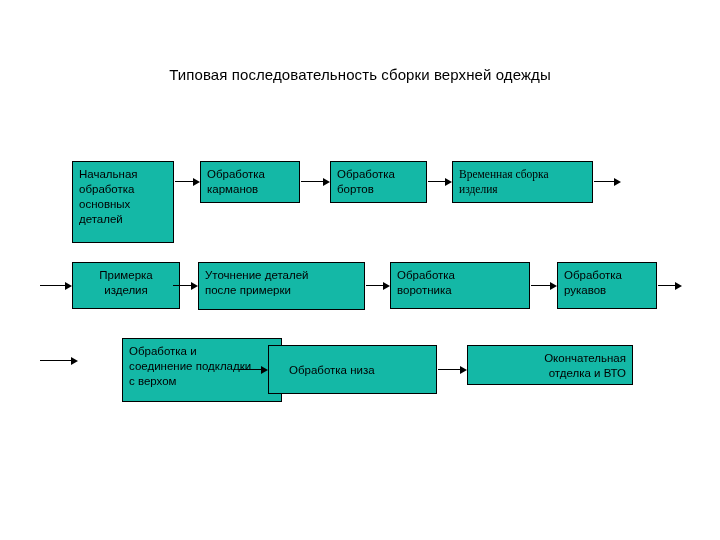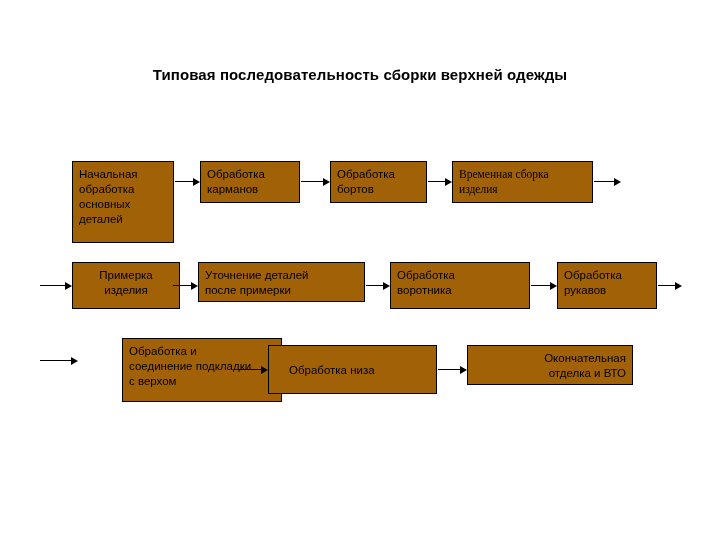--- a/index.html
+++ b/index.html
@@ -18,29 +18,29 @@
     width: 720px;
     height: 540px;
   }
   .title {
     position: absolute;
     left: 0;
     top: 66px;
     width: 720px;
     text-align: center;
     font-size: 15px;
-    font-weight: bold;
+    font-weight: normal;
     color: #000000;
     letter-spacing: 0.1px;
   }
   .node {
     position: absolute;
     box-sizing: border-box;
     border: 1.4px solid #000000;
-    background: #a16207;
+    background: #14b8a6;
     color: #000000;
     font-size: 11.5px;
     line-height: 15px;
     padding: 5px 6px 4px 6px;
     white-space: pre-line;
   }
   .node.vcenter {
     display: flex;
     align-items: center;
     padding-left: 20px;
@@ -78,21 +78,21 @@
  основных
 деталей</div>
       <div class="node" style="left: 200px; top: 161px; width: 100px; height: 42px;">Обработка
  карманов</div>
       <div class="node" style="left: 330px; top: 161px; width: 97px; height: 42px;">Обработка
 бортов</div>
       <div class="node" style="left: 452px; top: 161px; width: 141px; height: 42px; font-family: Liberation Serif, serif;">Временная сборка
 изделия</div>
       <div class="node" style="left: 72px; top: 262px; width: 108px; height: 47px; text-align: center;">Примерка
  изделия</div>
-      <div class="node" style="left: 198px; top: 262px; width: 167px; height: 40px;">Уточнение деталей
+      <div class="node" style="left: 198px; top: 262px; width: 167px; height: 48px;">Уточнение деталей
 после примерки</div>
       <div class="node" style="left: 390px; top: 262px; width: 140px; height: 47px;">Обработка
  воротника</div>
       <div class="node" style="left: 557px; top: 262px; width: 100px; height: 47px;">Обработка
 рукавов</div>
       <div class="node" style="left: 78px; top: 338px; width: 160px; height: 64px; margin-left: 44px;">Обработка и
 соединение подкладки
 с верхом</div>
       <div class="node vcenter" style="left: 268px; top: 345px; width: 169px; height: 49px;">Обработка низа</div>
       <div class="node" style="left: 467px; top: 345px; width: 166px; height: 40px; text-align: right;">Окончательная

